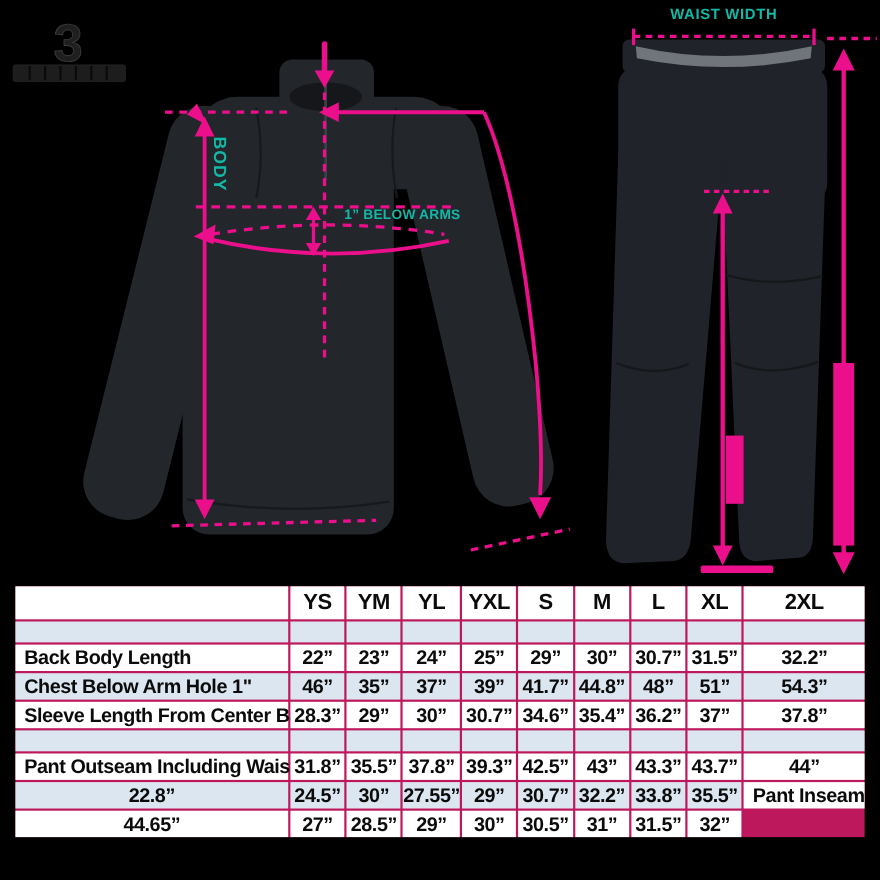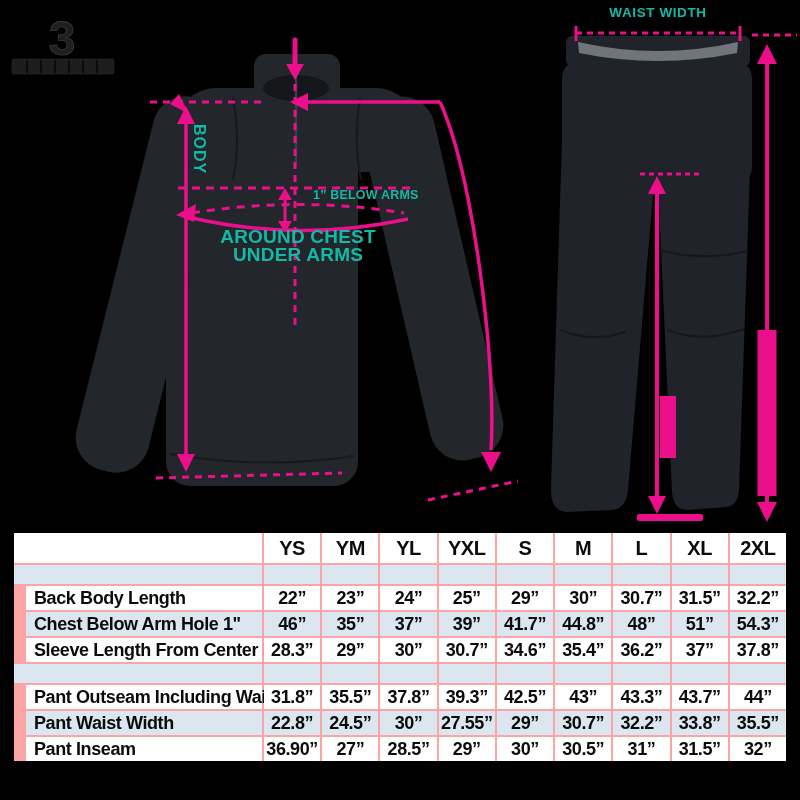--- a/index.html
+++ b/index.html
@@ -12,25 +12,25 @@
   .lbl-body{left:190px;top:124px;writing-mode:vertical-rl;font-size:16px;letter-spacing:1px;}
   .lbl-belowarms{left:297px;top:189px;font-size:12.5px;letter-spacing:.2px;margin-left:16px;}
   .lbl-chest{left:186px;top:228px;width:224px;text-align:center;font-size:19px;line-height:17.5px;letter-spacing:.2px;}
   .lbl-waist{left:596px;top:6px;width:124px;text-align:center;font-size:13.5px;letter-spacing:.6px;}
 
   .table-wrap{position:absolute;left:8px;top:527px;width:784px;height:240px;
     box-sizing:border-box;border:6px solid #000;background:#000;}
   .grid{display:grid;width:100%;height:100%;
     grid-template-columns:248px repeat(9,1fr);
     grid-template-rows:30px 19px 24px 24px 24px 19px 24px 24px 24px;
-    gap:2px;background:#fca5a5;}
+    gap:2px;background:#be185d;}
   .cell{background:#fff;display:flex;align-items:center;justify-content:center;
     font-weight:bold;color:#0b0b0b;font-size:18px;letter-spacing:-0.4px;white-space:nowrap;}
   .cell.hdr{font-size:20px;}
-  .cell.lbl{justify-content:flex-start;padding-left:8px;margin-left:12px;}
+  .cell.lbl{justify-content:flex-start;padding-left:8px;}
   .cell.alt{background:#DBE6F0;}
   .cell.spacer{background:#DBE6F0;}
 </style>
 </head>
 <body>
 
 <div class="stage">
 
   <div class="diagram">
     <svg width="800" height="527" viewBox="0 0 800 527">
@@ -128,24 +128,20 @@
         <polygon points="648,194 666,194 657,176" stroke="none"></polygon>
         <polygon points="648,496 666,496 657,514" stroke="none"></polygon>
         <rect x="660" y="396" width="16" height="62" stroke="none"></rect>
         <rect x="637" y="514" width="66" height="7" rx="2" stroke="none"></rect>
       </g>
     </svg>
 
     
     <div class="pink-label lbl-body">BODY</div>
     <div class="pink-label lbl-belowarms">1” BELOW ARMS</div>
-    <div class="pink-label lbl-chest">
-      <div>AROUND CHEST</div>
-      <div>UNDER ARMS</div>
-    </div>
     <div class="pink-label lbl-waist">WAIST WIDTH</div>
   </div>
 
   <div class="table-wrap">
     <div class="grid" id="size-grid">
         <div class="cell hdr"></div>
         <div class="cell hdr">YS</div>
         <div class="cell hdr">YM</div>
         <div class="cell hdr">YL</div>
         <div class="cell hdr">YXL</div>
@@ -207,32 +203,31 @@
         <div class="cell lbl">Pant Outseam Including Waist</div>
         <div class="cell val">31.8”</div>
         <div class="cell val">35.5”</div>
         <div class="cell val">37.8”</div>
         <div class="cell val">39.3”</div>
         <div class="cell val">42.5”</div>
         <div class="cell val">43”</div>
         <div class="cell val">43.3”</div>
         <div class="cell val">43.7”</div>
         <div class="cell val">44”</div>
-        <div class="cell lbl alt">Pant Waist Width</div>
         <div class="cell val alt">22.8”</div>
         <div class="cell val alt">24.5”</div>
         <div class="cell val alt">30”</div>
         <div class="cell val alt">27.55”</div>
         <div class="cell val alt">29”</div>
         <div class="cell val alt">30.7”</div>
         <div class="cell val alt">32.2”</div>
         <div class="cell val alt">33.8”</div>
         <div class="cell val alt">35.5”</div>
         <div class="cell lbl">Pant Inseam</div>
-        <div class="cell val">36.90”</div>
+        <div class="cell val">44.65”</div>
         <div class="cell val">27”</div>
         <div class="cell val">28.5”</div>
         <div class="cell val">29”</div>
         <div class="cell val">30”</div>
         <div class="cell val">30.5”</div>
         <div class="cell val">31”</div>
         <div class="cell val">31.5”</div>
         <div class="cell val">32”</div>
       </div>
   </div>

